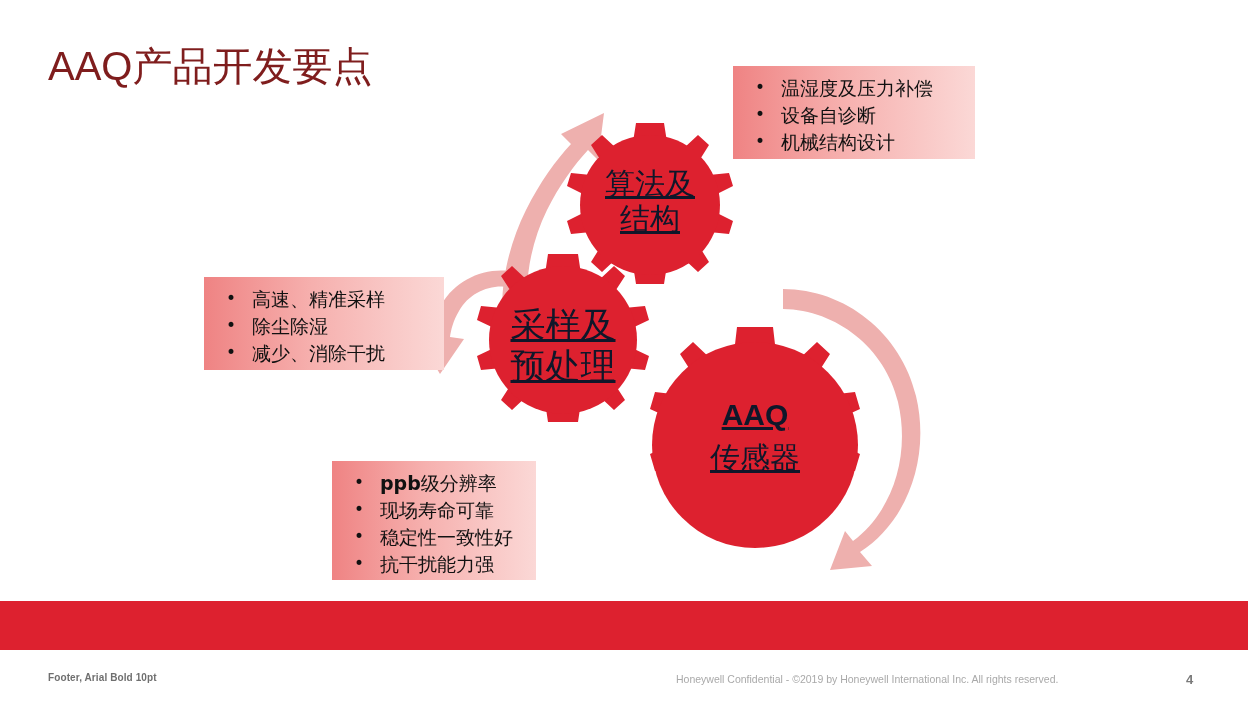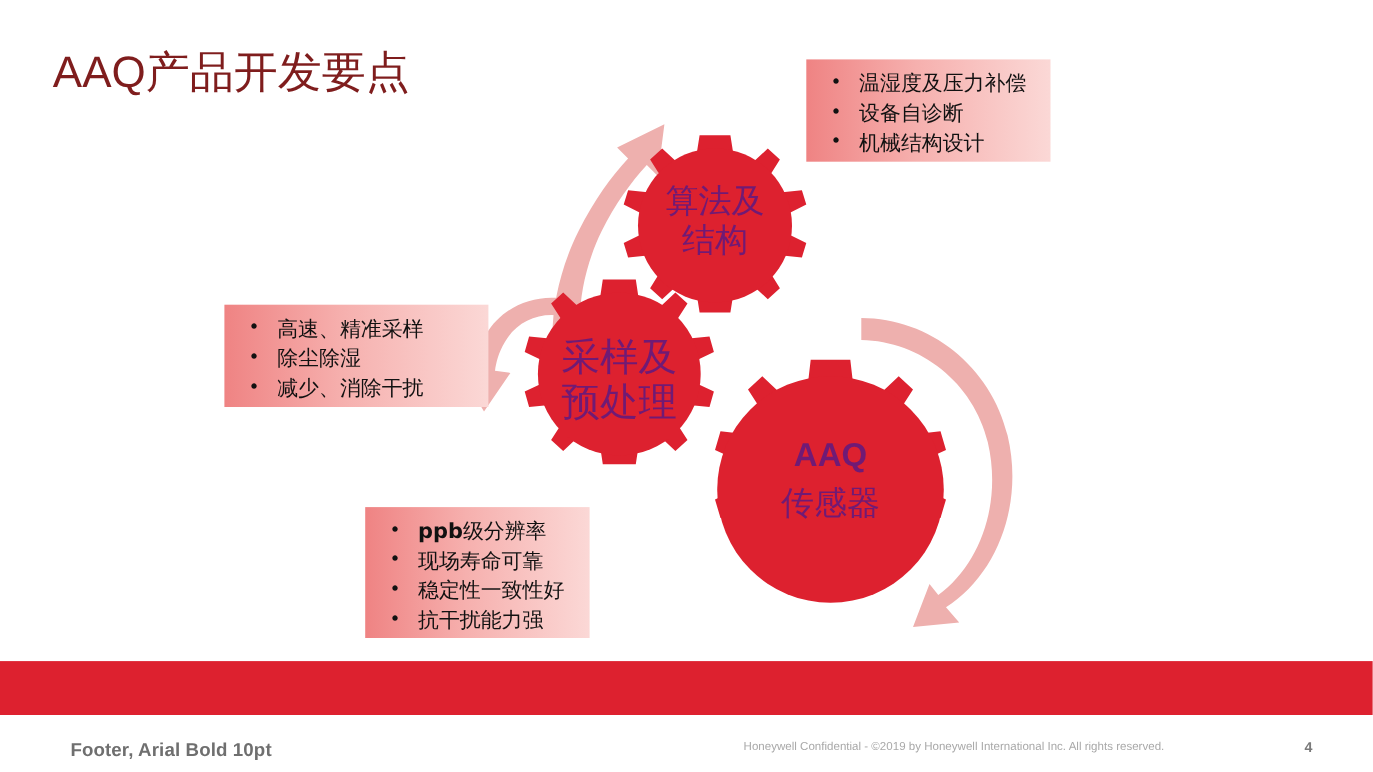--- a/index.html
+++ b/index.html
@@ -73,33 +73,34 @@
     left: 8px;
     top: -1px;
     font-size: 17px;
     color: #111111;
   }
   .callout li b {
     font-weight: 700;
     font-family: "DejaVu Sans", "Liberation Sans", sans-serif;
   }
 
-  #callout-top-right { left: 733px; top: 54px;  width: 222px; height: 93px; }
+  #callout-top-right { left: 733px; top: 66px;  width: 242px; height: 93px; }
   #callout-left      { left: 204px; top: 277px; width: 240px; height: 93px; }
   #callout-bottom    { left: 332px; top: 461px; width: 204px; height: 119px; }
 
   
   .gear-label {
     position: absolute;
-    color: #701a75;
+    color: #0f172a;
     text-align: center;
     font-family: "DejaVu Serif", "Liberation Serif", serif;
     line-height: 1.18;
     pointer-events: none;
     white-space: pre-line;
+    text-decoration: underline;
   }
   #gear-label-algorithm {
     left: 575px; top: 166px; width: 150px;
     font-size: 30px;
   }
   #gear-label-sampling {
     left: 490px; top: 305px; width: 146px;
     font-size: 35px;
   }
   #gear-label-aaq-title {
@@ -121,26 +122,25 @@
     width: 1248px;
     height: 49px;
     background: #dd212f;
   }
 
   
   #footer-left {
     position: absolute;
     left: 48px;
     top: 672px;
-    font-size: 17px;
+    font-size: 10px;
     font-weight: 700;
     color: #6f6f6f;
     letter-spacing: 0.1px;
     white-space: nowrap;
-    margin-left: 16px;
   }
   #footer-center {
     position: absolute;
     left: 676px;
     top: 673px;
     font-size: 10.5px;
     color: #a9a9a9;
     white-space: nowrap;
   }
   #footer-page-number {

